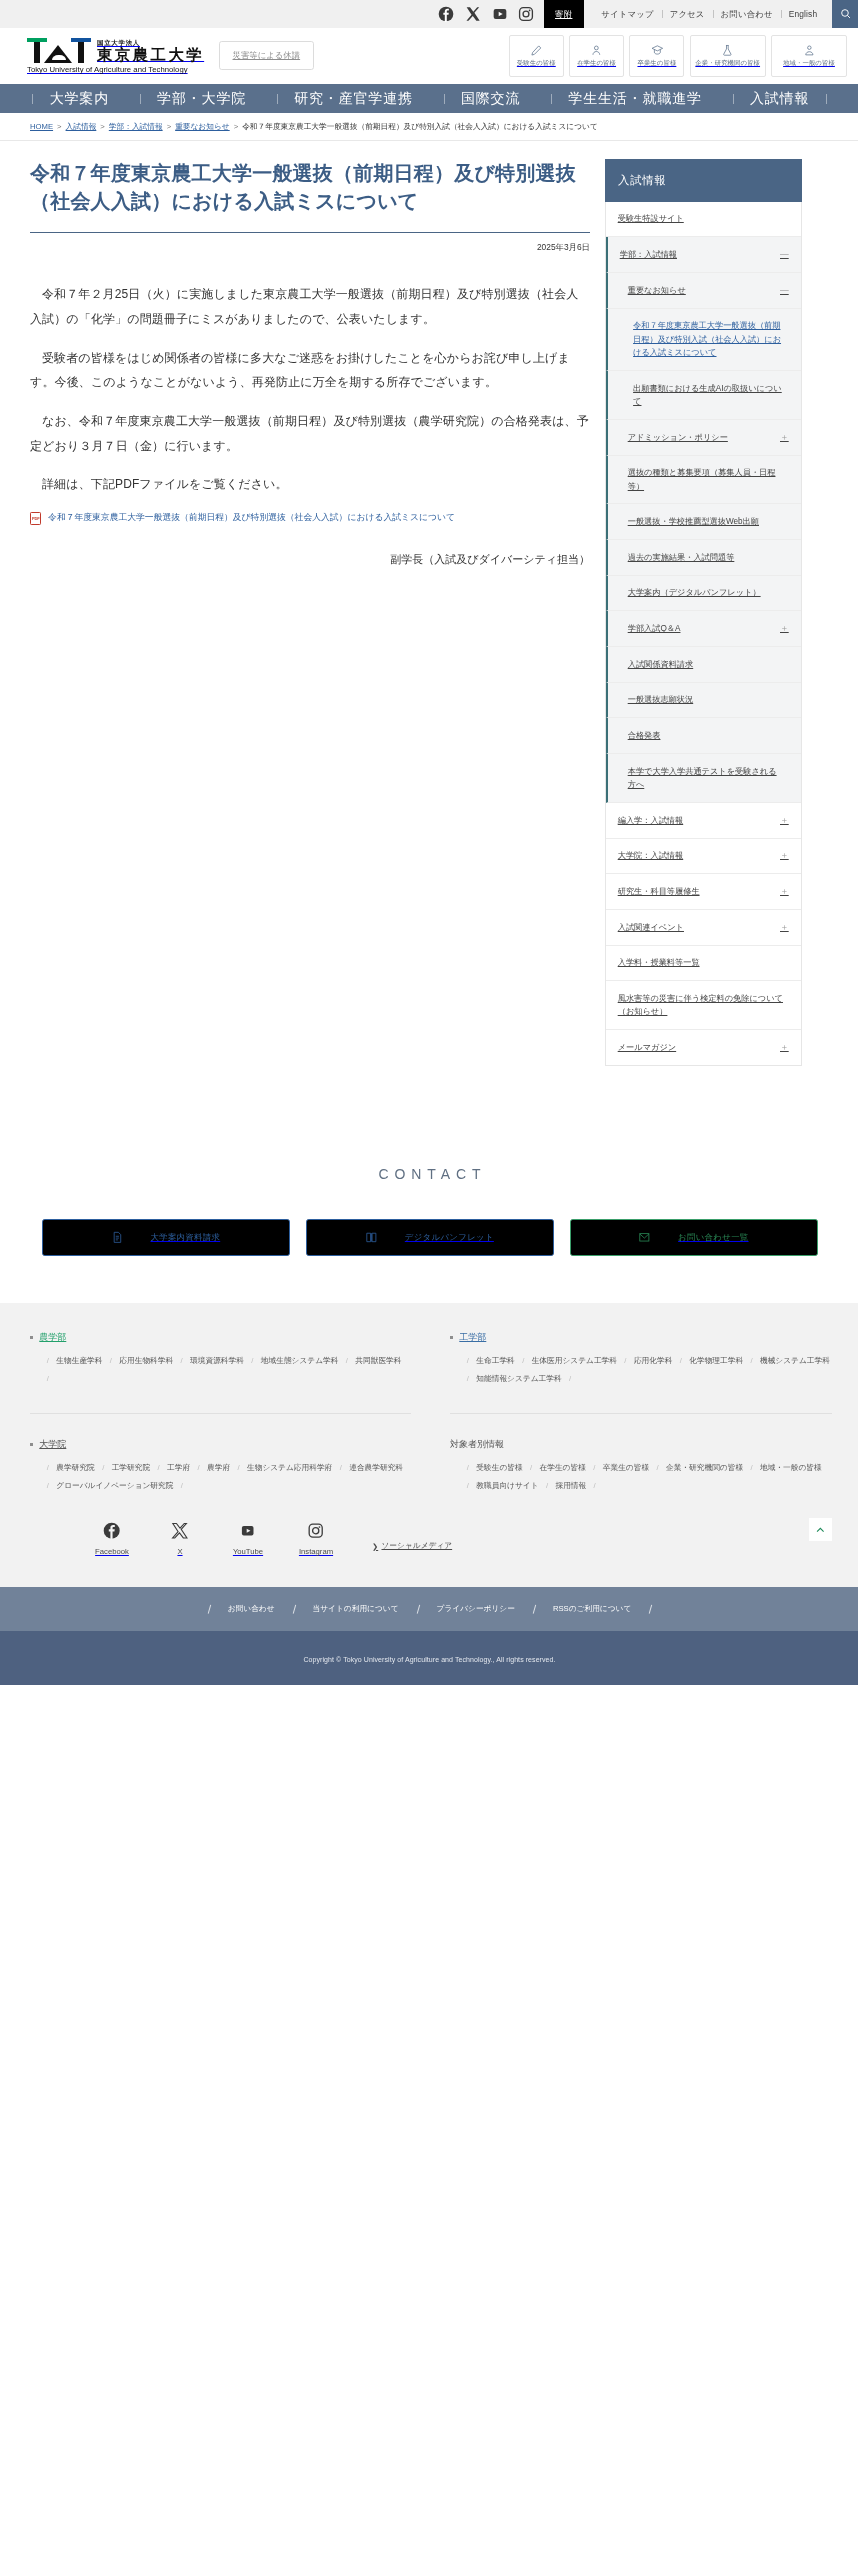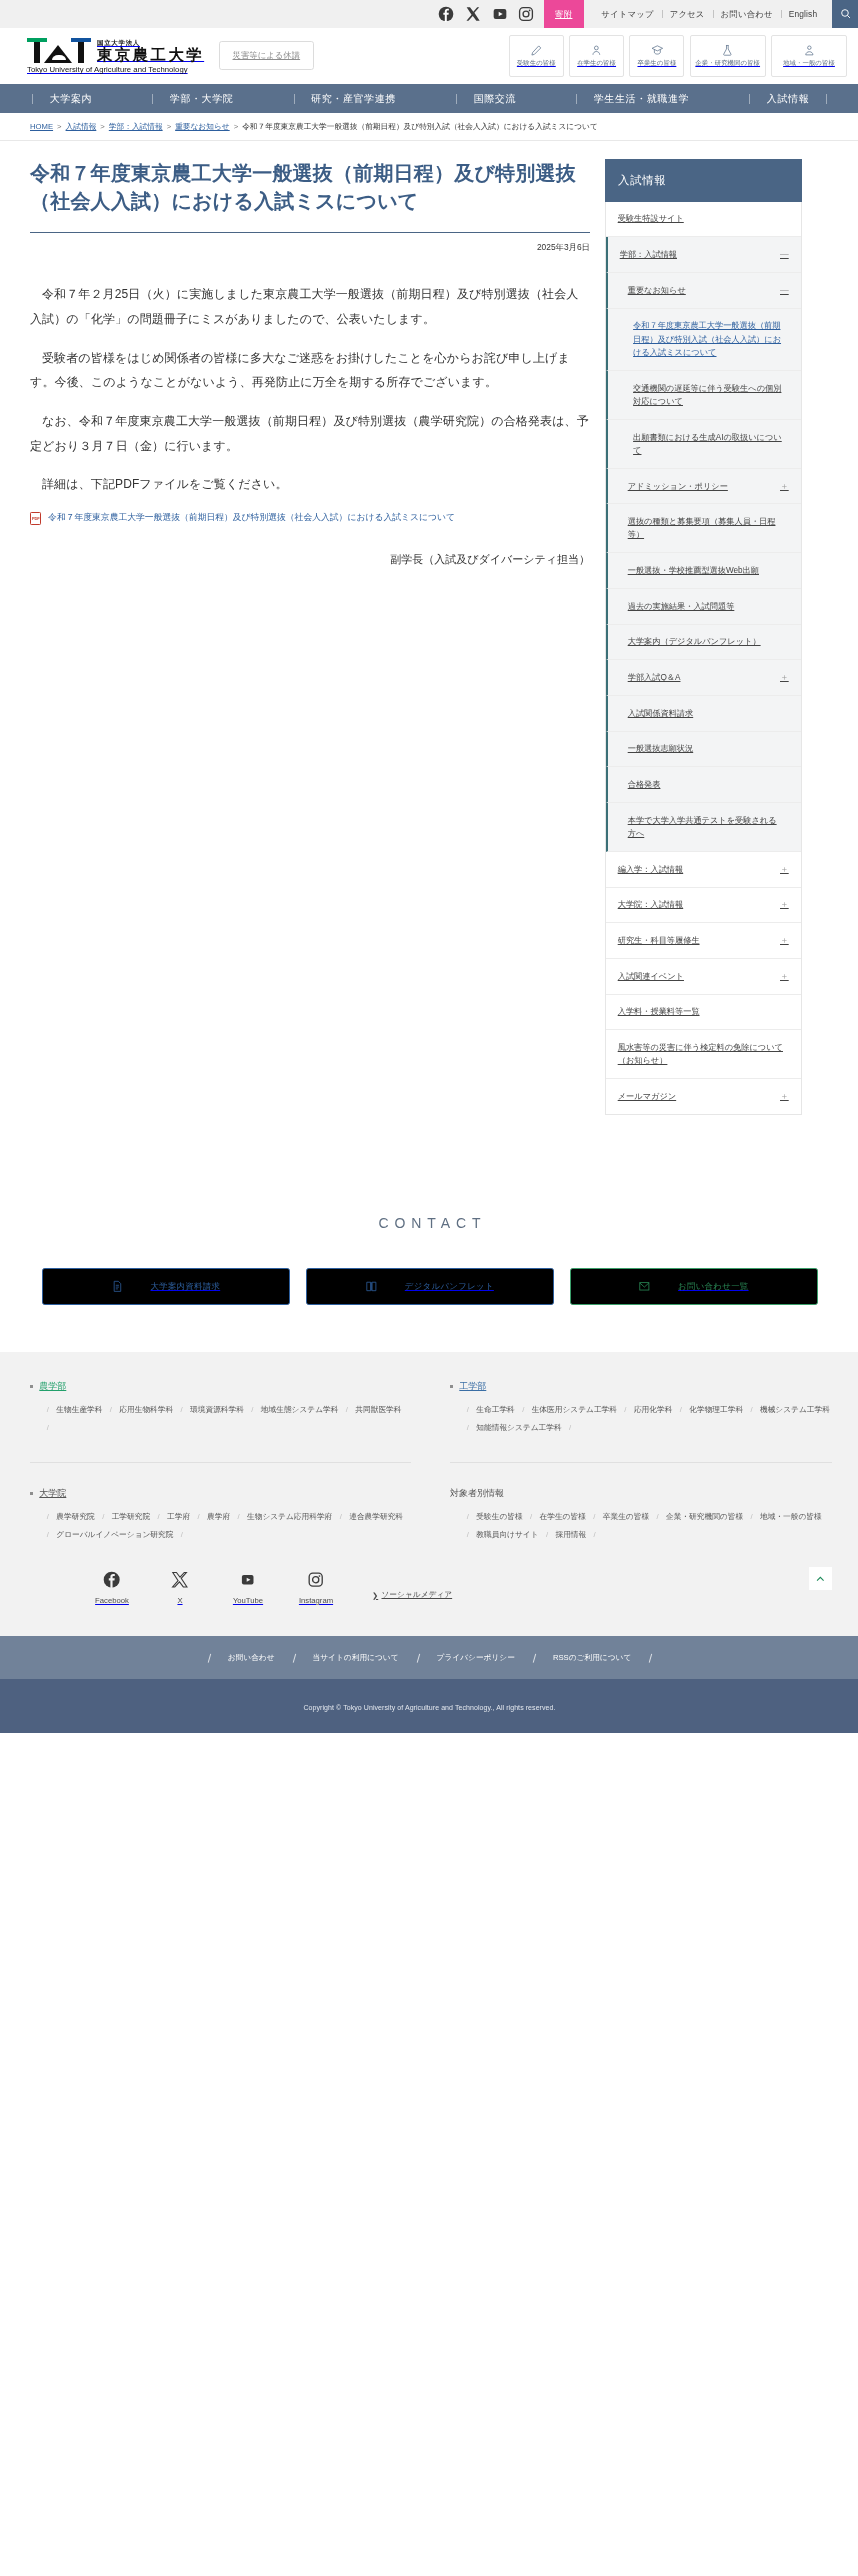--- a/index.html
+++ b/index.html
@@ -10,21 +10,21 @@
     color:#333;
     background:#fff;
     -webkit-font-smoothing:antialiased;
   }
 
   
   .utilbar{height:28px;background:#f0f0f0;display:flex;align-items:stretch;justify-content:flex-end;}
   .sns-group{display:flex;align-items:center;gap:10.7px;padding-right:9.4px;}
   .sns-ic{width:16px;height:16px;display:block;}
   .sns-ic svg{width:16px;height:16px;display:block;fill:#3b3b3b;}
-  .util-donate{background:#ec4899;color:#fff;display:flex;align-items:center;padding:0 11.4px;font-size:8.4px;letter-spacing:.04em;}
+  .util-donate{background:#000000;color:#fff;display:flex;align-items:center;padding:0 11.4px;font-size:8.4px;letter-spacing:.04em;}
   .util-links{display:flex;align-items:center;padding:0 6.7px 0 9.4px;gap:0;}
   .util-links a{font-size:8.4px;color:#3f3f3f;text-decoration:none;padding:0 8px;position:relative;letter-spacing:.02em;}
   .util-links a + a::before{content:"";position:absolute;left:0;top:50%;transform:translateY(-50%);height:8px;width:0.7px;background:#c3c3c3;}
   .util-search{width:27px;background:#4a6585;display:flex;align-items:center;justify-content:center;}
   .util-search svg{width:11.4px;height:11.4px;stroke:#fff;fill:none;stroke-width:2;}
 
   
   .header{height:56px;background:#fff;display:flex;align-items:center;padding:0 12px 0 27px;}
   .brandwrap{display:flex;align-items:center;gap:14.7px;}
   .logo{display:flex;flex-direction:column;}
@@ -44,21 +44,21 @@
 
   .qlinks{display:flex;gap:5.3px;margin-left:auto;}
   .qcard{width:55px;height:42px;border:0.7px solid #e3e3e3;border-radius:2px;background:#fff;display:flex;flex-direction:column;align-items:center;justify-content:center;gap:2.7px;}
   .qcard.wide{width:76px;}
   .qcard svg{width:12.7px;height:12.7px;stroke:#5a6f89;fill:none;stroke-width:1.4;}
   .qcard span{font-size:6.4px;color:#5f6f82;letter-spacing:.01em;white-space:nowrap;}
 
   
   .gnav{height:29px;background:#5a708c;display:flex;align-items:center;justify-content:center;}
   .gnav-inner{display:flex;align-items:center;width:805px;justify-content:space-between;padding:0 5.3px;}
-  .gnav a{color:#fff;font-size:10px;text-decoration:none;letter-spacing:.06em;padding:0 17.4px;position:relative;white-space:nowrap;text-align:center;}
+  .gnav a{color:#fff;font-size:14px;text-decoration:none;letter-spacing:.06em;padding:0 17.4px;position:relative;white-space:nowrap;text-align:center;}
   .gnav a::before{content:"";position:absolute;left:0;top:50%;transform:translateY(-50%);height:10px;width:0.7px;background:rgba(255,255,255,.42);}
   .gnav a:last-child::after{content:"";position:absolute;right:0;top:50%;transform:translateY(-50%);height:10px;width:0.7px;background:rgba(255,255,255,.42);}
 
   
   .crumbbar{background:#fff;padding:8.7px 0 8.7px 30px;border-bottom:0.7px solid #e8e8e8;}
   .crumbbar .row{display:flex;flex-wrap:wrap;align-items:center;font-size:7.7px;color:#444;}
   .crumbbar a{color:#2d5f9e;text-decoration:underline;}
   .crumbbar .sep{margin:0 4px;color:#777;}
   .crumbbar .cur{color:#333;}
 
@@ -300,24 +300,20 @@
         </a>
       <a class="si lvl2" href="#">
           <span class="txt">重要なお知らせ</span>
           <span class="mark">—</span>
         </a>
       <a class="si lvl3 active" href="#">
           <span class="txt">令和７年度東京農工大学一般選抜（前期日程）及び特別入試（社会人入試）における入試ミスについて</span>
           <span class="mark"></span>
         </a>
       <a class="si lvl3" href="#">
-          <span class="txt">交通機関の遅延等に伴う受験生への個別対応について</span>
-          <span class="mark"></span>
-        </a>
-      <a class="si lvl3" href="#">
           <span class="txt">出願書類における生成AIの取扱いについて</span>
           <span class="mark"></span>
         </a>
       <a class="si lvl2" href="#">
           <span class="txt">アドミッション・ポリシー</span>
           <span class="mark">＋</span>
         </a>
       <a class="si lvl2" href="#">
           <span class="txt">選抜の種類と募集要項（募集人員・日程等）</span>
           <span class="mark"></span>

